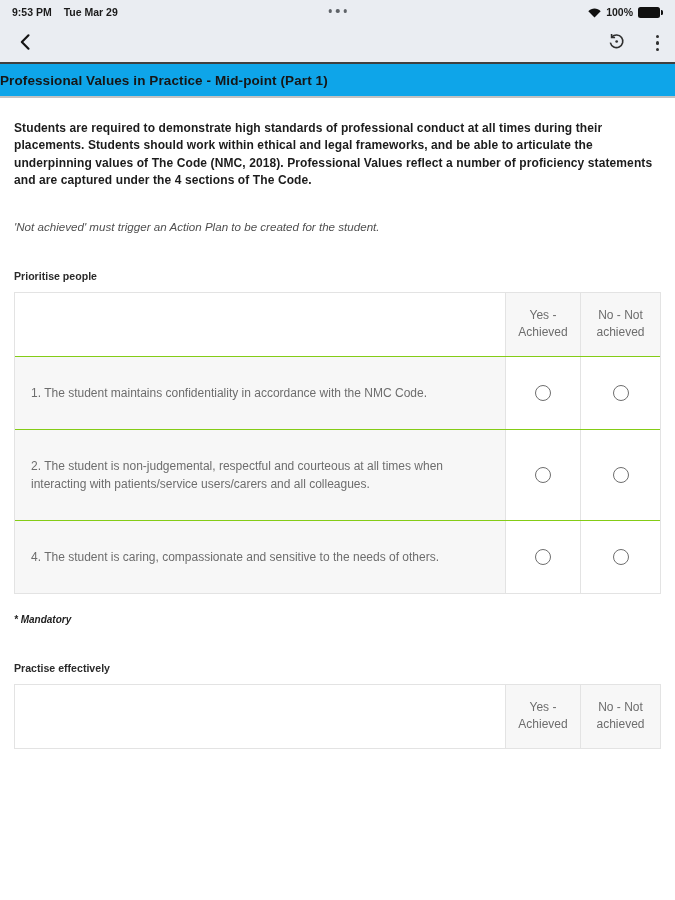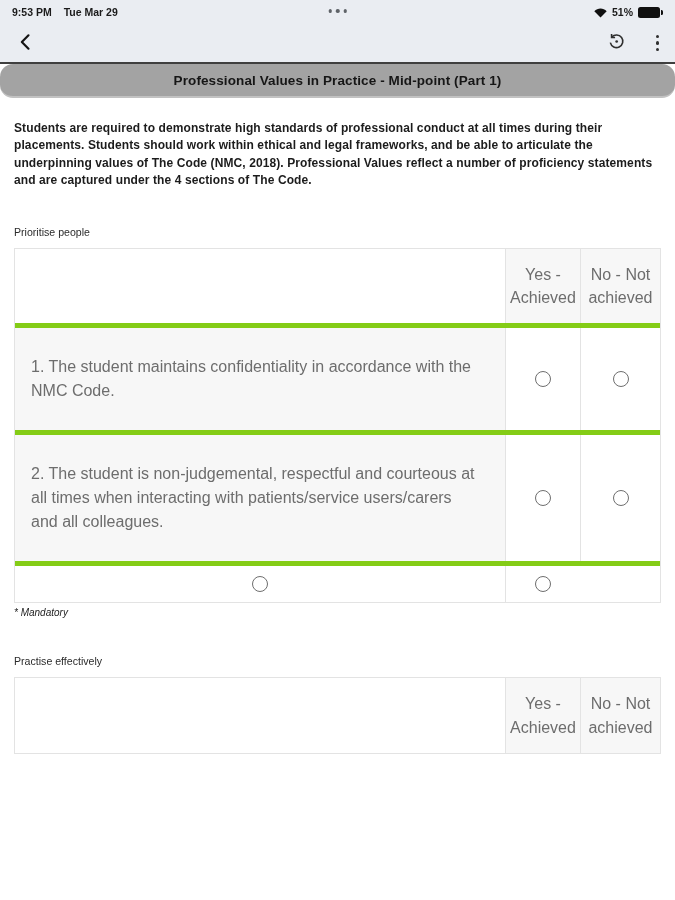--- a/index.html
+++ b/index.html
@@ -46,26 +46,25 @@
     justify-content: space-between;
     padding: 0 14px;
   }
   .nav-right { display: flex; align-items: center; gap: 26px; }
   .icon-btn { background: none; border: none; cursor: pointer; display: flex; align-items: center; padding: 2px; }
   .nav-divider { height: 2px; background: #3f3f3f; }
 
   
   .title-bar {
     height: 34px;
-    background: #a3a3a3;
+    background: #0ea5e9;
     border-bottom: 2px solid #c2c2c2;
     display: flex;
     align-items: center;
-    justify-content: center;
-    border-radius: 13px;
+    justify-content: flex-start;
   }
   .title-bar h1 { font-size: 13.5px; font-weight: bold; color: #161616; letter-spacing: .1px; }
 
   
   .content { padding: 22px 14px 0 14px; background: #ffffff; }
 
   .intro {
     font-size: 12px;
     font-weight: bold;
     line-height: 1.44;
@@ -76,43 +75,43 @@
     margin-top: 31px;
     font-size: 11.6px;
     font-style: italic;
     color: #4f4f4f;
   }
 
   .section-label {
     margin-top: 37px;
     margin-bottom: 10px;
     font-size: 10.6px;
-    font-weight: normal;
+    font-weight: bold;
     color: #2b2b2b;
   }
   .section-label.second { }
 
   
   .qtable {
     border: 1px solid #e3e3e3;
     background: #ffffff;
   }
   .qrow {
     display: grid;
     grid-template-columns: 1fr 75px 80px;
-    border-top: 5px solid #84cc16;
+    border-top: 1px solid #84cc16;
   }
   .qrow:first-child { border-top: none; }
   .qcell {
     border-left: 1px solid #e3e3e3;
     display: flex;
     align-items: center;
     justify-content: center;
     text-align: center;
-    font-size: 16px;
+    font-size: 12px;
     color: #6d6d6d;
     line-height: 1.45;
   }
   .qcell:first-child { border-left: none; }
   .qrow.header .qcell { padding: 14px 6px; min-height: 60px; background: #f7f7f7; }
   .qrow.header .qcell.stmt { background: #ffffff; }
   .qrow.body .qcell { background: #ffffff; }
   .qrow.body .qcell.stmt {
     background: #f7f7f7;
     justify-content: flex-start;
@@ -124,23 +123,23 @@
   .radio {
     width: 16px; height: 16px;
     border: 1.5px solid #6e6e6e;
     border-radius: 50%;
     background: #fff;
     cursor: pointer;
     display: inline-block;
   }
 
   .mandatory {
-    margin-top: 4px;
+    margin-top: 20px;
     font-size: 10px;
-    font-weight: normal;
+    font-weight: bold;
     font-style: italic;
     color: #222222;
   }
 
   .kebab { display: flex; flex-direction: column; gap: 3px; }
   .kebab i { width: 3.5px; height: 3.5px; border-radius: 50%; background: #2f2f2f; }
 </style>
 </head>
 <body>
 
@@ -153,21 +152,21 @@
       <i></i>
       <i></i>
       <i></i>
     </div>
   <div class="status-right">
     <span class="wifi-svg">
       <svg viewBox="0 0 24 20" width="13" height="11">
           <path d="M12 19L0.6 7.6C3.8 4.5 7.7 2.8 12 2.8s8.2 1.7 11.4 4.8L12 19z" fill="#101010"></path>
         </svg>
     </span>
-    <span>51%</span>
+    <span>100%</span>
     <span class="battery"></span>
   </div>
 </div>
 
 <div class="nav-bar">
   <button class="icon-btn">
     <span>
       <svg viewBox="0 0 24 24" width="20" height="20" fill="none" stroke="#141414" stroke-width="2.6" stroke-linecap="round" stroke-linejoin="round">
           <polyline points="15,4 7,12 15,20"></polyline>
         </svg>
@@ -195,20 +194,21 @@
 <div class="nav-divider"></div>
 
 <div class="title-bar">
   <h1>Professional Values in Practice - Mid-point (Part 1)</h1>
 </div>
 
 <div class="content">
 
   <p class="intro">Students are required to demonstrate high standards of professional conduct at all times during their placements. Students should work within ethical and legal frameworks, and be able to articulate the underpinning values of The Code (NMC, 2018). Professional Values reflect a number of proficiency statements and are captured under the 4 sections of The Code.</p>
 
+  <p class="note">'Not achieved' must trigger an Action Plan to be created for the student.</p>
 
   <div class="section-label">Prioritise people</div>
 
   <div class="qtable">
     <div class="qrow header">
       <div class="qcell stmt"></div>
       <div class="qcell">Yes - Achieved</div>
       <div class="qcell">No - Not achieved</div>
     </div>
 
@@ -227,20 +227,21 @@
       <div class="qcell opt">
           <span class="radio"></span>
         </div>
       <div class="qcell opt">
           <span class="radio"></span>
         </div>
     </div>
 
 
     <div class="qrow body">
+      <div class="qcell stmt">4. The student is caring, compassionate and sensitive to the needs of others.</div>
       <div class="qcell opt">
           <span class="radio"></span>
         </div>
       <div class="qcell opt">
           <span class="radio"></span>
         </div>
     </div>
 
   </div>
 

